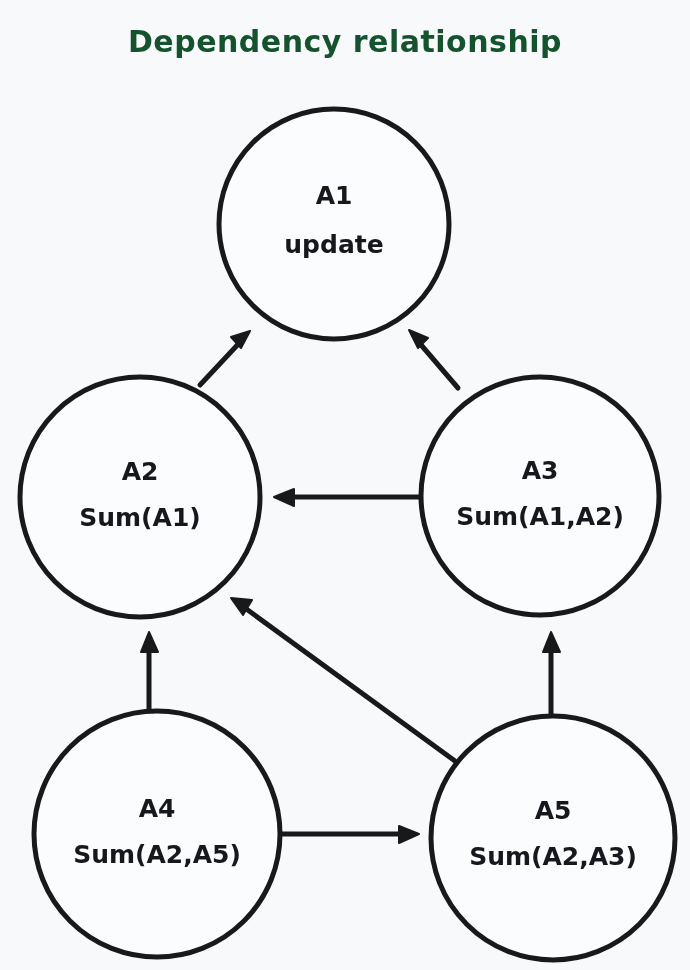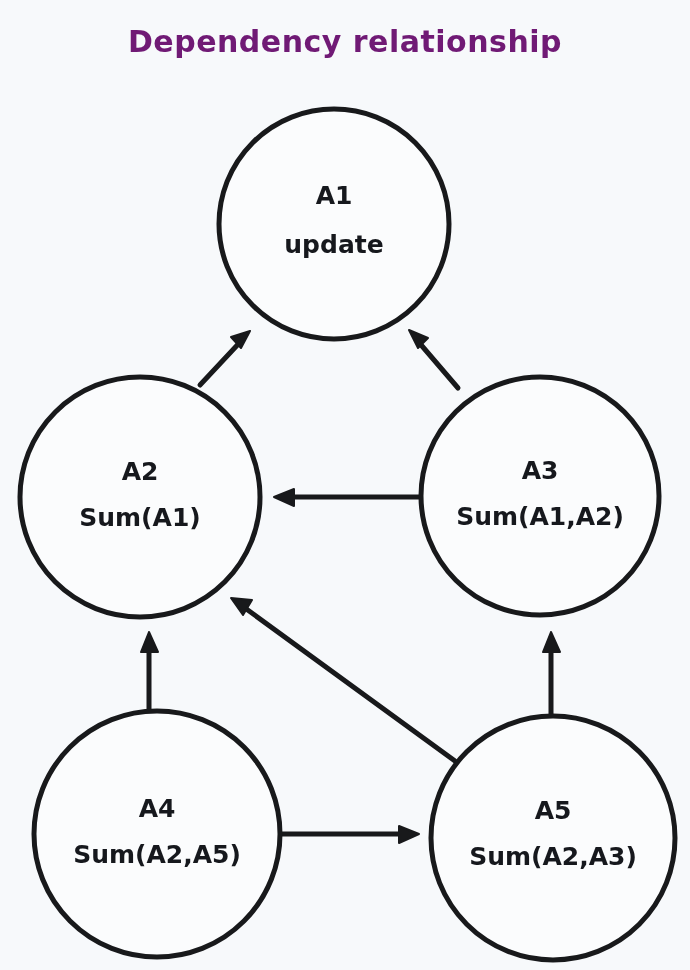--- a/index.html
+++ b/index.html
@@ -19,21 +19,21 @@
   #diagram-title {
     position: absolute;
     left: 0;
     top: 24px;
     width: 690px;
     text-align: center;
     font-family: "DejaVu Sans", sans-serif;
     font-size: 30px;
     font-weight: 700;
     letter-spacing: 0.5px;
-    color: #701a75;
+    color: #14532d;
     white-space: nowrap;
   }
   svg#graph {
     position: absolute;
     left: 0;
     top: 0;
     width: 690px;
     height: 970px;
     display: block;
   }

